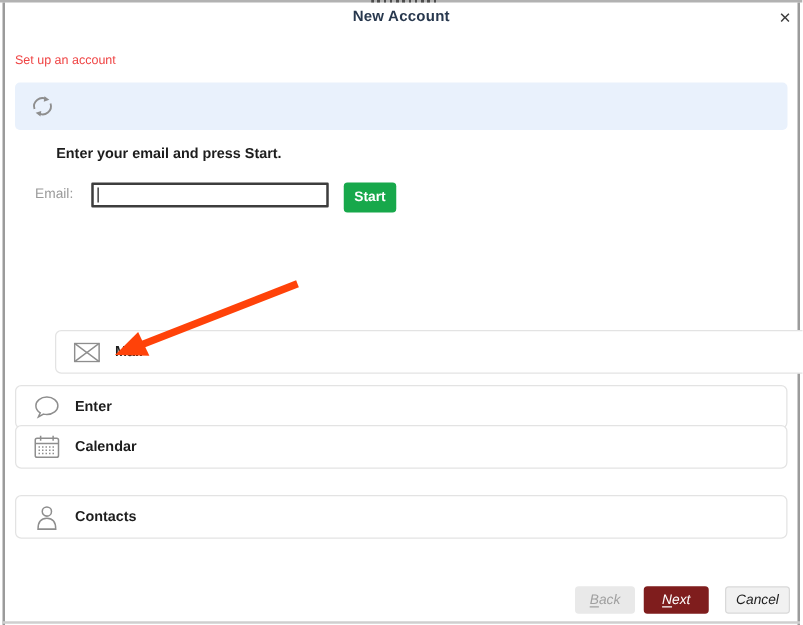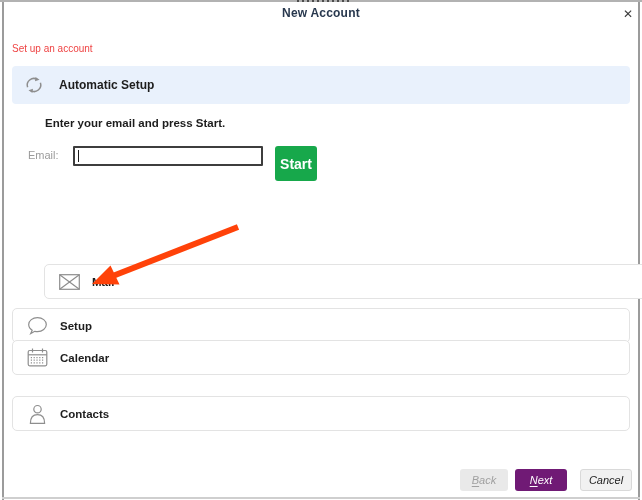--- a/index.html
+++ b/index.html
@@ -31,39 +31,39 @@
   .auto-banner .icon-wrap{margin-left:12px;width:20px;height:20px;display:flex;
     align-items:center;justify-content:center;}
   .auto-banner .lbl{margin-left:15px;font-size:12px;font-weight:700;color:#1d1d1d;}
 
   .instruction{left:27px;top:117px;font-size:11.5px;font-weight:600;color:#1d1d1d;padding-left:18px;}
   .email-label{left:28px;top:149px;font-size:11px;color:#9b9b9b;}
   .email-input{left:73px;top:146px;width:190px;height:20px;box-sizing:border-box;
     border:2px solid #3d3d3d;border-radius:1px;background:#fff;outline:none;
     font-size:11px;padding:0 4px;font-family:inherit;}
   .caret{left:78px;top:150px;width:1px;height:12px;background:#1c1c1c;}
-  .start-btn{left:275px;top:146px;width:42px;height:35px;background:#17a84b;
-    border:none;border-radius:3px;color:#ffffff;font-size:14px;font-weight:700;
+  .start-btn{left:275px;top:146px;width:42px;height:24px;background:#17a84b;
+    border:none;border-radius:3px;color:#ffffff;font-size:11px;font-weight:700;
     font-family:inherit;cursor:pointer;display:flex;align-items:center;justify-content:center;}
 
   .acct-row{left:12px;width:618px;height:35px;background:#ffffff;
     border:1px solid #e3e3e3;border-radius:5px;box-sizing:border-box;
     display:flex;align-items:center;cursor:pointer;}
   .acct-row .icon-wrap{margin-left:14px;width:21px;height:21px;display:flex;
     align-items:center;justify-content:center;}
   .acct-row .lbl{margin-left:12px;font-size:11.5px;font-weight:700;color:#1d1d1d;}
   .row-mail{top:264px;margin-left:32px;} .row-chat{top:308px;} .row-cal{top:340px;} .row-con{top:396px;}
 
   .arrow-overlay{left:0;top:0;width:642px;height:500px;pointer-events:none;}
 
   .ftr-btn{top:469px;height:22px;border:none;border-radius:3px;font-size:11px;
     font-family:inherit;display:flex;align-items:center;justify-content:center;
     box-sizing:border-box;cursor:pointer;font-style:italic;}
   .btn-back{left:460px;width:48px;background:#e9e9e9;color:#a0a0a0;}
-  .btn-next{left:515px;width:52px;background:#701a75;color:#ffffff;}
+  .btn-next{left:515px;width:52px;background:#7f1d1d;color:#ffffff;}
   .btn-cancel{left:580px;width:52px;background:#f1f1f1;border:1px solid #d9d9d9;color:#1d1d1d;}
   .akey{text-decoration:underline;text-underline-offset:2px;}
 
   svg{display:block;}
   .gicon{stroke:#8e8e8e;fill:none;stroke-width:1.2;}
 </style>
 </head>
 <body>
 
 <div class="abs frame-top"></div>
@@ -79,21 +79,20 @@
 
 <div class="abs auto-banner">
   <span class="icon-wrap">
     <svg width="20" height="20" viewBox="0 0 20 20">
       <path class="gicon" style="stroke-width:1.5" d="M3.6,12.2 A6.6,6.6 0 0 1 13.2,4.4"></path>
       <polygon fill="#8e8e8e" points="11.6,1.9 15.5,4.8 11.0,6.3"></polygon>
       <path class="gicon" style="stroke-width:1.5" d="M16.4,7.8 A6.6,6.6 0 0 1 6.8,15.6"></path>
       <polygon fill="#8e8e8e" points="8.4,18.1 4.5,15.2 9.0,13.7"></polygon>
     </svg>
   </span>
-  <span class="lbl">Automatic Setup</span>
 </div>
 
 <div class="abs instruction">Enter your email and press Start.</div>
 <label class="abs email-label">Email:</label>
 <input class="abs email-input" type="text" value="" style="">
 <div class="abs caret"></div>
 <button class="abs start-btn">Start</button>
 
 <div class="abs acct-row row-mail">
   <span class="icon-wrap">
@@ -105,21 +104,21 @@
   </span>
   <span class="lbl">Mail</span>
 </div>
 
 <div class="abs acct-row row-chat">
   <span class="icon-wrap">
     <svg width="21" height="19" viewBox="0 0 21 19">
       <path class="gicon" d="M10.5,1.6 C5.6,1.6 1.7,4.7 1.7,8.6 C1.7,10.9 3.1,13 5.2,14.3 L3.7,17.6 L7.8,15.3 C8.7,15.5 9.6,15.6 10.5,15.6 C15.4,15.6 19.3,12.5 19.3,8.6 C19.3,4.7 15.4,1.6 10.5,1.6 Z"></path>
     </svg>
   </span>
-  <span class="lbl">Setup</span>
+  <span class="lbl">Enter</span>
 </div>
 
 <div class="abs acct-row row-cal">
   <span class="icon-wrap">
     <svg width="21" height="19" viewBox="0 0 21 19">
       <rect class="gicon" x="1.2" y="2.5" width="18.6" height="15.3" rx="1.5"></rect>
       <line class="gicon" x1="5.5" y1="0.5" x2="5.5" y2="4.5"></line>
       <line class="gicon" x1="15.5" y1="0.5" x2="15.5" y2="4.5"></line>
       <line class="gicon" x1="1.2" y1="6.8" x2="19.8" y2="6.8"></line>
       <line class="gicon" x1="3.8" y1="9.6" x2="17.2" y2="9.6" stroke-dasharray="1.2 1.6"></line>

